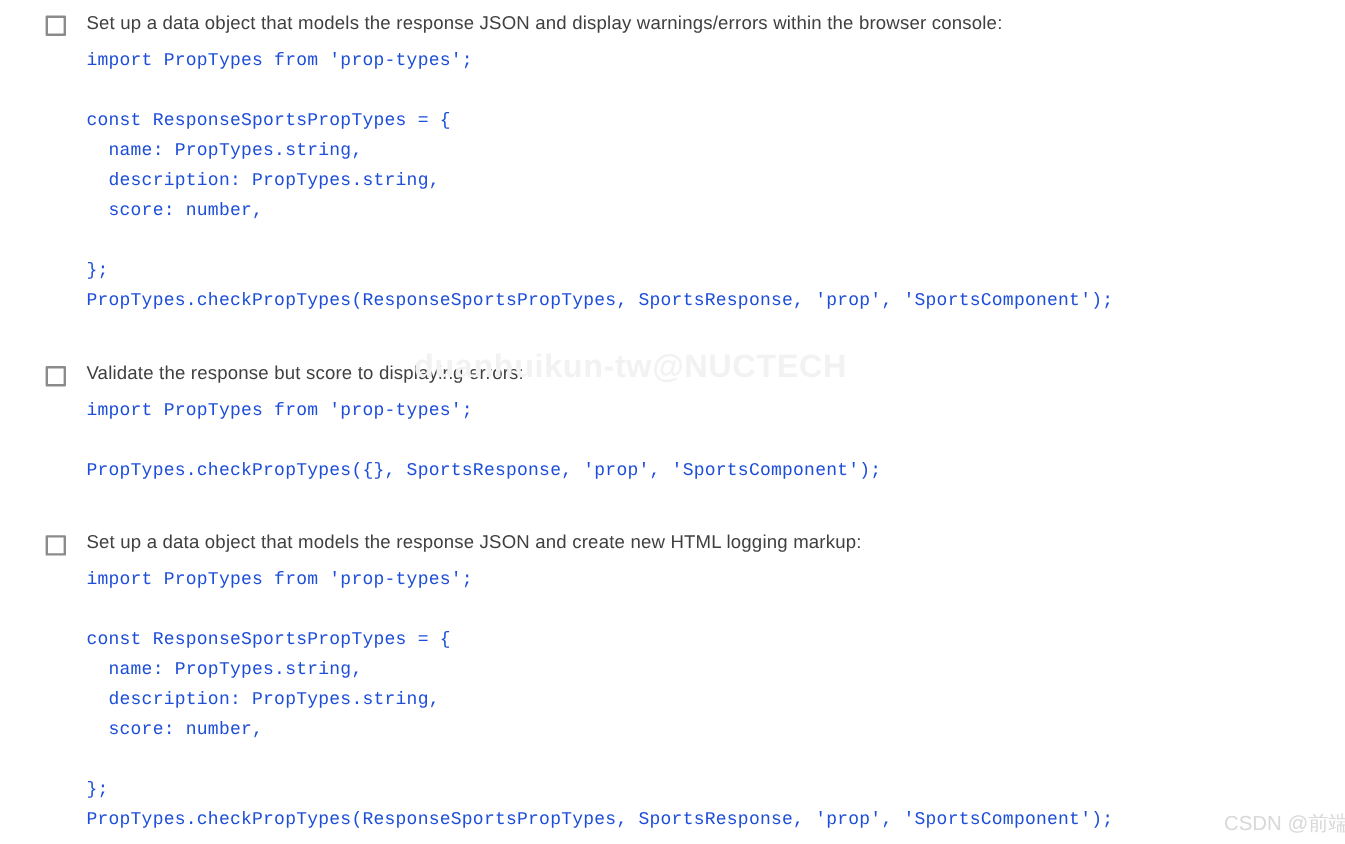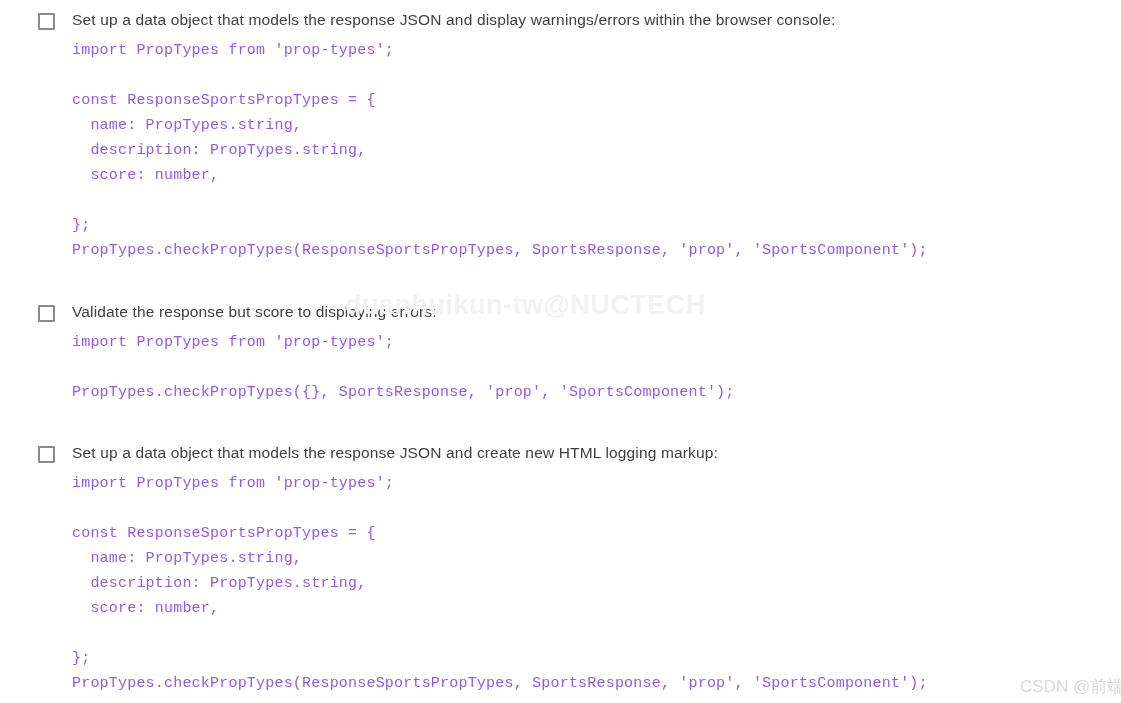--- a/index.html
+++ b/index.html
@@ -63,21 +63,21 @@
     letter-spacing: 0.01em;
   }
 
   .code-block {
     position: absolute;
     left: 72px;
     margin: 0;
     font-family: "Liberation Mono", "DejaVu Sans Mono", monospace;
     font-size: 15px;
     line-height: 25px;
-    color: #8b5cf6;
+    color: #1d4ed8;
     white-space: pre;
     letter-spacing: 0.2px;
   }
 
   
   .watermark-center {
     position: absolute;
     left: 345px;
     top: 290px;
     font-size: 27px;

